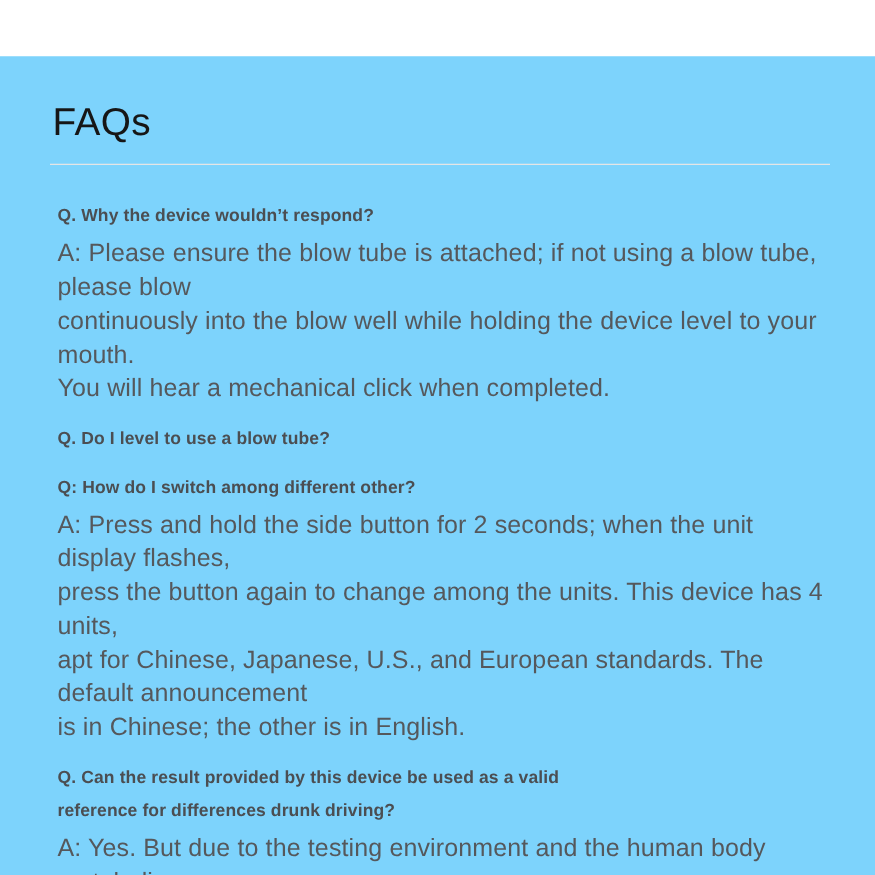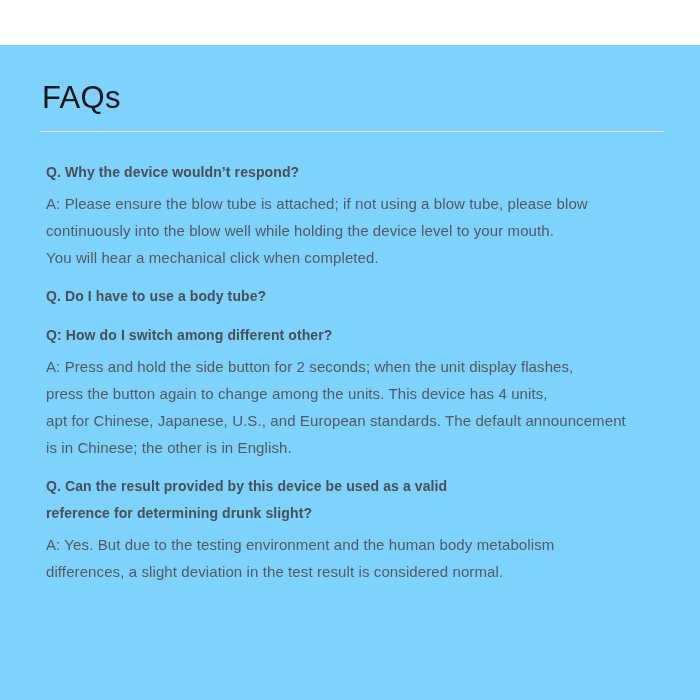--- a/index.html
+++ b/index.html
@@ -43,21 +43,21 @@
   .faq-question {
     font-size: 14px;
     font-weight: 700;
     line-height: 27px;
     color: #4b4e52;
     margin: 0 0 4px 0;
     white-space: pre-line;
     letter-spacing: 0.1px;
   }
   .faq-answer {
-    font-size: 15px;
+    font-size: 20px;
     font-weight: 400;
     line-height: 27px;
     color: #55585c;
     margin: 0;
     white-space: pre-line;
     letter-spacing: 0.1px;
   }
 </style>
 </head>
 <body>
@@ -71,32 +71,32 @@
   <div class="faq-list">
 
     <div class="faq-item">
       <div class="faq-question">Q. Why the device wouldn’t respond?</div>
       <div class="faq-answer">A: Please ensure the blow tube is attached; if not using a blow tube, please blow
 continuously into the blow well while holding the device level to your mouth.
 You will hear a mechanical click when completed.</div>
     </div>
 
     <div class="faq-item">
-      <div class="faq-question">Q. Do I have to use a body tube?</div>
+      <div class="faq-question">Q. Do I level to use a blow tube?</div>
     </div>
 
     <div class="faq-item">
       <div class="faq-question">Q: How do I switch among different other?</div>
       <div class="faq-answer">A: Press and hold the side button for 2 seconds; when the unit display flashes,
 press the button again to change among the units. This device has 4 units,
 apt for Chinese, Japanese, U.S., and European standards. The default announcement
 is in Chinese; the other is in English.</div>
     </div>
 
     <div class="faq-item">
       <div class="faq-question">Q. Can the result provided by this device be used as a valid
-reference for determining drunk slight?</div>
+reference for differences drunk driving?</div>
       <div class="faq-answer">A: Yes. But due to the testing environment and the human body metabolism
 differences, a slight deviation in the test result is considered normal.</div>
     </div>
 
   </div>
 </div>
 
 </body></html>

